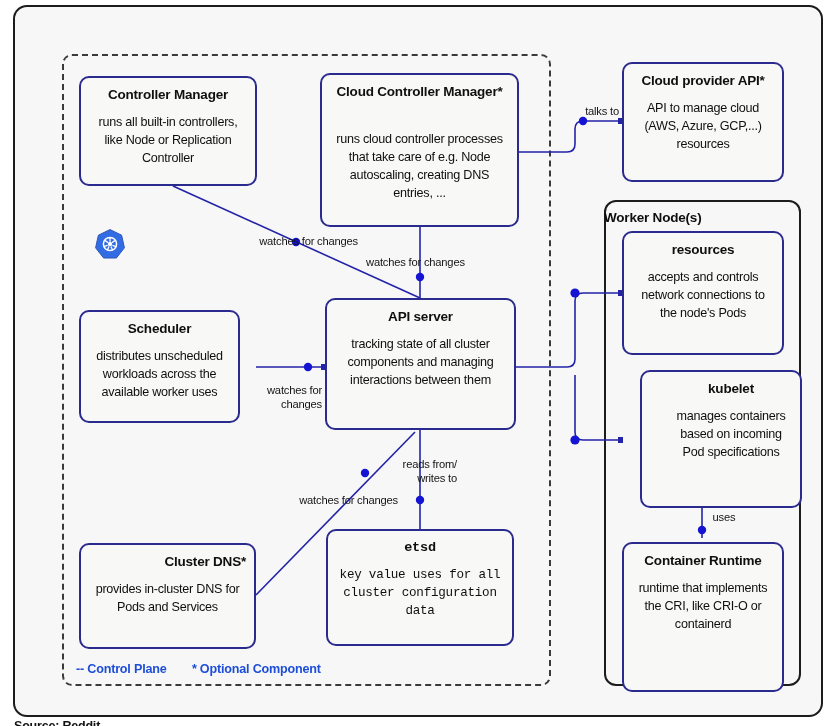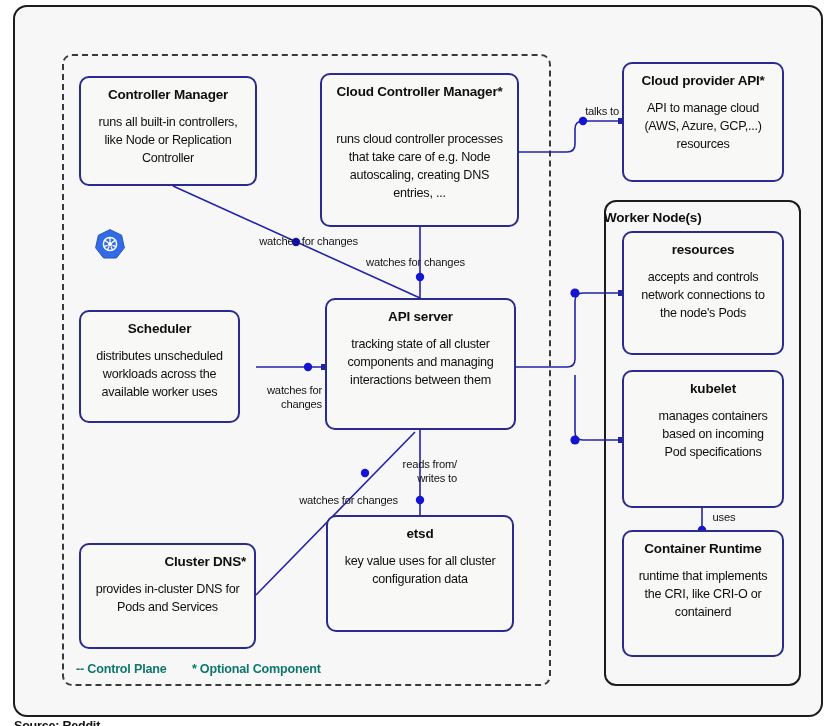--- a/index.html
+++ b/index.html
@@ -94,21 +94,21 @@
     line-height: 1.28;
     white-space: pre-line;
     text-align: right;
   }
   #legend {
     position: absolute;
     left: 76px;
     top: 662px;
     font-size: 12.6px;
     font-weight: bold;
-    color: #0f766e;
+    color: #1d4ed8;
     letter-spacing: -0.2px;
   }
   #legend span.lg-2 { margin-left: 22px; }
   #source-note {
     position: absolute;
     left: 14px;
     top: 719px;
     font-size: 12.5px;
     font-weight: bold;
     color: #111;
@@ -216,36 +216,36 @@
   <div class="node-box" style="left:325px; top:298px; width:191px; height:132px;border-radius:10px;">
     <div class="node-title">API server</div>
     <div class="node-desc">tracking state of all cluster components and managing interactions between them</div>
   </div>
 
   <div class="node-box" style="left:79px; top:543px; width:177px; height:106px;align-items:flex-end;">
     <div class="node-title">Cluster DNS*</div>
     <div class="node-desc">provides in-cluster DNS for Pods and Services</div>
   </div>
 
-  <div class="node-box" style="left:326px; top:515px; width:188px; height:117px;">
+  <div class="node-box" style="left:326px; top:529px; width:188px; height:117px;font-family:Liberation Mono, monospace;">
     <div class="node-title">etsd</div>
     <div class="node-desc">key value uses for all cluster configuration data</div>
   </div>
 
   <div class="node-box" style="left:622px; top:231px; width:162px; height:124px;">
     <div class="node-title">resources</div>
     <div class="node-desc">accepts and controls network connections to the node's Pods</div>
   </div>
 
-  <div class="node-box" style="left:622px; top:370px; width:162px; height:138px;padding-left:28px;">
+  <div class="node-box" style="left:640px; top:370px; width:162px; height:138px;padding-left:28px;">
     <div class="node-title">kubelet</div>
     <div class="node-desc">manages containers based on incoming Pod specifications</div>
   </div>
 
-  <div class="node-box" style="left:622px; top:530px; width:162px; height:127px;">
+  <div class="node-box" style="left:622px; top:542px; width:162px; height:150px;">
     <div class="node-title">Container Runtime</div>
     <div class="node-desc">runtime that implements the CRI, like CRI-O or containerd</div>
   </div>
 
   <div class="edge-label" style="left:243px; top:234px; width:115px;">watches for changes</div>
 
   <div class="edge-label" style="left:366px; top:255px; width:120px; text-align:left;">watches for changes</div>
 
   <div class="edge-label" style="left:569px; top:104px; width:50px;">talks to</div>
 

